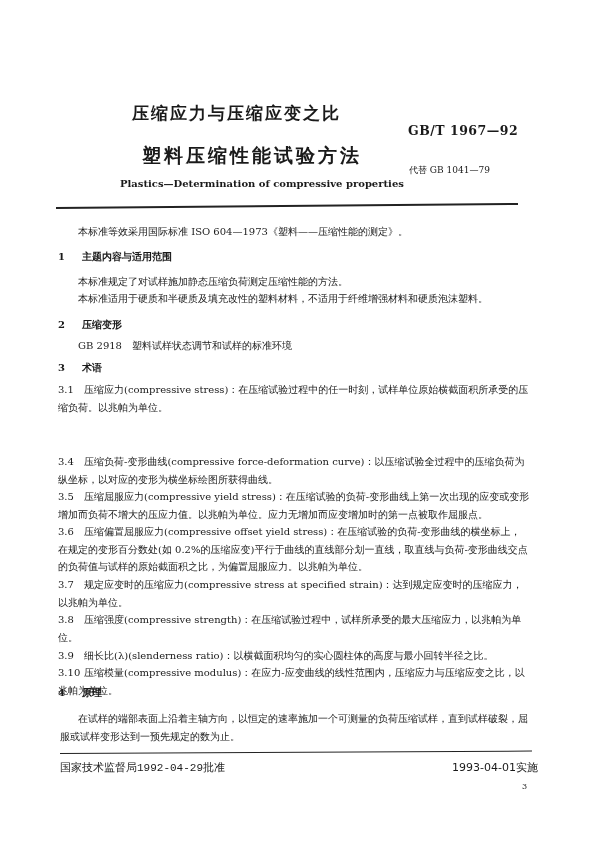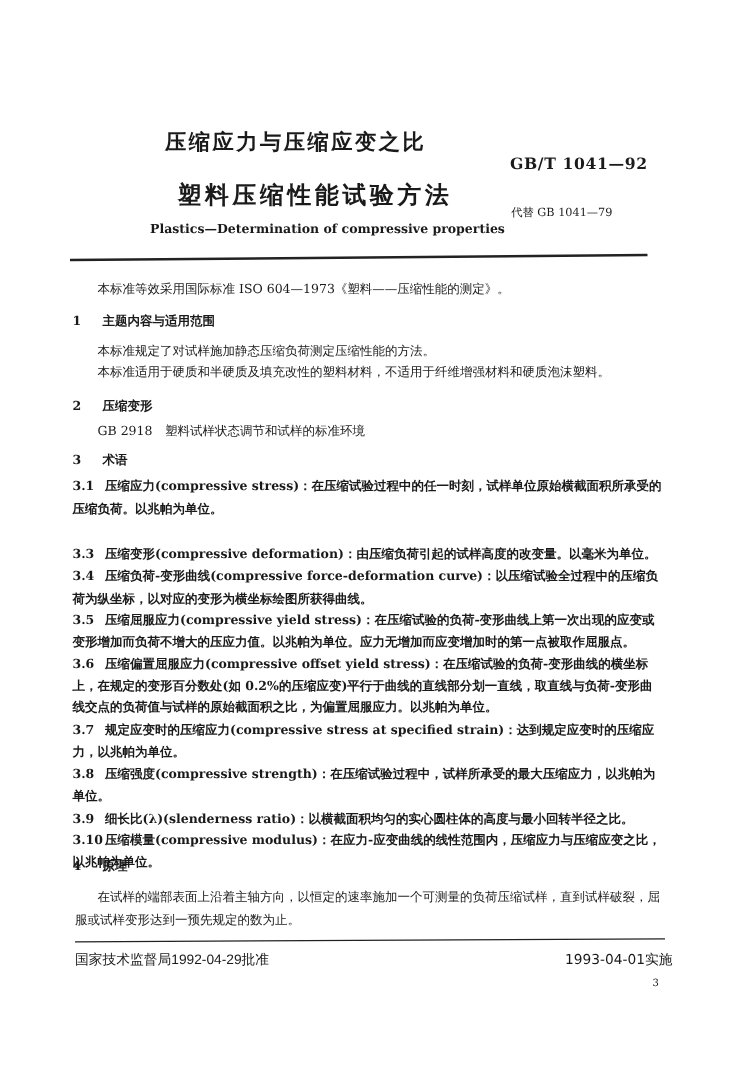--- a/index.html
+++ b/index.html
@@ -12,34 +12,34 @@
   .h-national { left: 132px; top: 102px; font-size: 17px; font-weight: bold; letter-spacing: 2px; font-family: "DejaVu Sans", sans-serif; }
   .std-no { left: 408px; top: 123px; font-size: 12.5px; font-weight: bold; letter-spacing: 0.5px; }
   .title { left: 142px; top: 143px; font-size: 19px; font-weight: bold; letter-spacing: 3px; font-family: "DejaVu Sans", sans-serif; }
   .replaces { left: 409px; top: 164px; font-size: 9px; }
   .en-title { left: 120px; top: 178px; font-size: 10px; font-weight: bold; }
   .rule-top { position: absolute; left: 56px; top: 207px; width: 462px; height: 0; border-top: 2px solid #222; transform: rotate(-0.5deg); transform-origin: left; }
   .p { position: absolute; left: 60px; width: 470px; font-size: 10px; line-height: 16.5px; white-space: normal; }
   .indent { text-indent: 18px; }
   .sec { position: absolute; left: 58px; font-size: 10px; font-weight: bold; }
   .sec .num { display: inline-block; width: 24px; }
-  .term { position: absolute; left: 58px; width: 472px; font-size: 10px; line-height: 17.5px; white-space: normal; font-weight: bold; }
+  .term { position: absolute; left: 58px; width: 472px; font-size: 10px; line-height: 17.5px; white-space: normal; }
   .term .num { display: inline-block; width: 22px; margin-right: 4px; }
   .rule-bottom { position: absolute; left: 60px; top: 753px; width: 472px; height: 0; border-top: 1.5px solid #222; transform: rotate(-0.3deg); transform-origin: left; }
-  .approved { left: 60px; top: 760px; font-size: 11px; font-family: Liberation Sans, sans-serif; }
+  .approved { left: 60px; top: 760px; font-size: 11px; font-family: Liberation Mono, monospace; }
   .effective { left: 452px; top: 760px; font-size: 11px; font-family: "DejaVu Sans", sans-serif; }
   .page-num { left: 522px; top: 782px; font-size: 8px; }
 </style>
 </head>
 <body>
 
 <div class="page">
 
   <div class="abs h-national">压缩应力与压缩应变之比</div>
-  <div class="abs std-no">GB/T 1041—92</div>
+  <div class="abs std-no">GB/T 1967—92</div>
   <div class="abs title">塑料压缩性能试验方法</div>
   <div class="abs replaces">代替 GB 1041—79</div>
   <div class="abs en-title">Plastics—Determination of compressive properties</div>
   <div class="rule-top"></div>
 
   <div class="p indent" style="top:224px;">本标准等效采用国际标准 ISO 604—1973《塑料——压缩性能的测定》。</div>
 
   <div class="sec" style="top:250px;">
     <span class="num">1</span><span>主题内容与适用范围</span>
   </div>
@@ -50,23 +50,20 @@
     <span class="num">2</span><span>压缩变形</span>
   </div>
   <div class="p indent" style="top:338px;">GB 2918　塑料试样状态调节和试样的标准环境</div>
 
   <div class="sec" style="top:361px;">
     <span class="num">3</span><span>术语</span>
   </div>
 
   <div class="term" style="top:381px;">
     <span class="num">3.1</span><span>压缩应力(compressive stress)：在压缩试验过程中的任一时刻，试样单位原始横截面积所承受的压缩负荷。以兆帕为单位。</span>
-  </div>
-  <div class="term" style="top:435px;">
-    <span class="num">3.3</span><span>压缩变形(compressive deformation)：由压缩负荷引起的试样高度的改变量。以毫米为单位。</span>
   </div>
   <div class="term" style="top:453px;">
     <span class="num">3.4</span><span>压缩负荷-变形曲线(compressive force-deformation curve)：以压缩试验全过程中的压缩负荷为纵坐标，以对应的变形为横坐标绘图所获得曲线。</span>
   </div>
   <div class="term" style="top:488px;">
     <span class="num">3.5</span><span>压缩屈服应力(compressive yield stress)：在压缩试验的负荷-变形曲线上第一次出现的应变或变形增加而负荷不增大的压应力值。以兆帕为单位。应力无增加而应变增加时的第一点被取作屈服点。</span>
   </div>
   <div class="term" style="top:523px;">
     <span class="num">3.6</span><span>压缩偏置屈服应力(compressive offset yield stress)：在压缩试验的负荷-变形曲线的横坐标上，在规定的变形百分数处(如 0.2%的压缩应变)平行于曲线的直线部分划一直线，取直线与负荷-变形曲线交点的负荷值与试样的原始截面积之比，为偏置屈服应力。以兆帕为单位。</span>
   </div>

